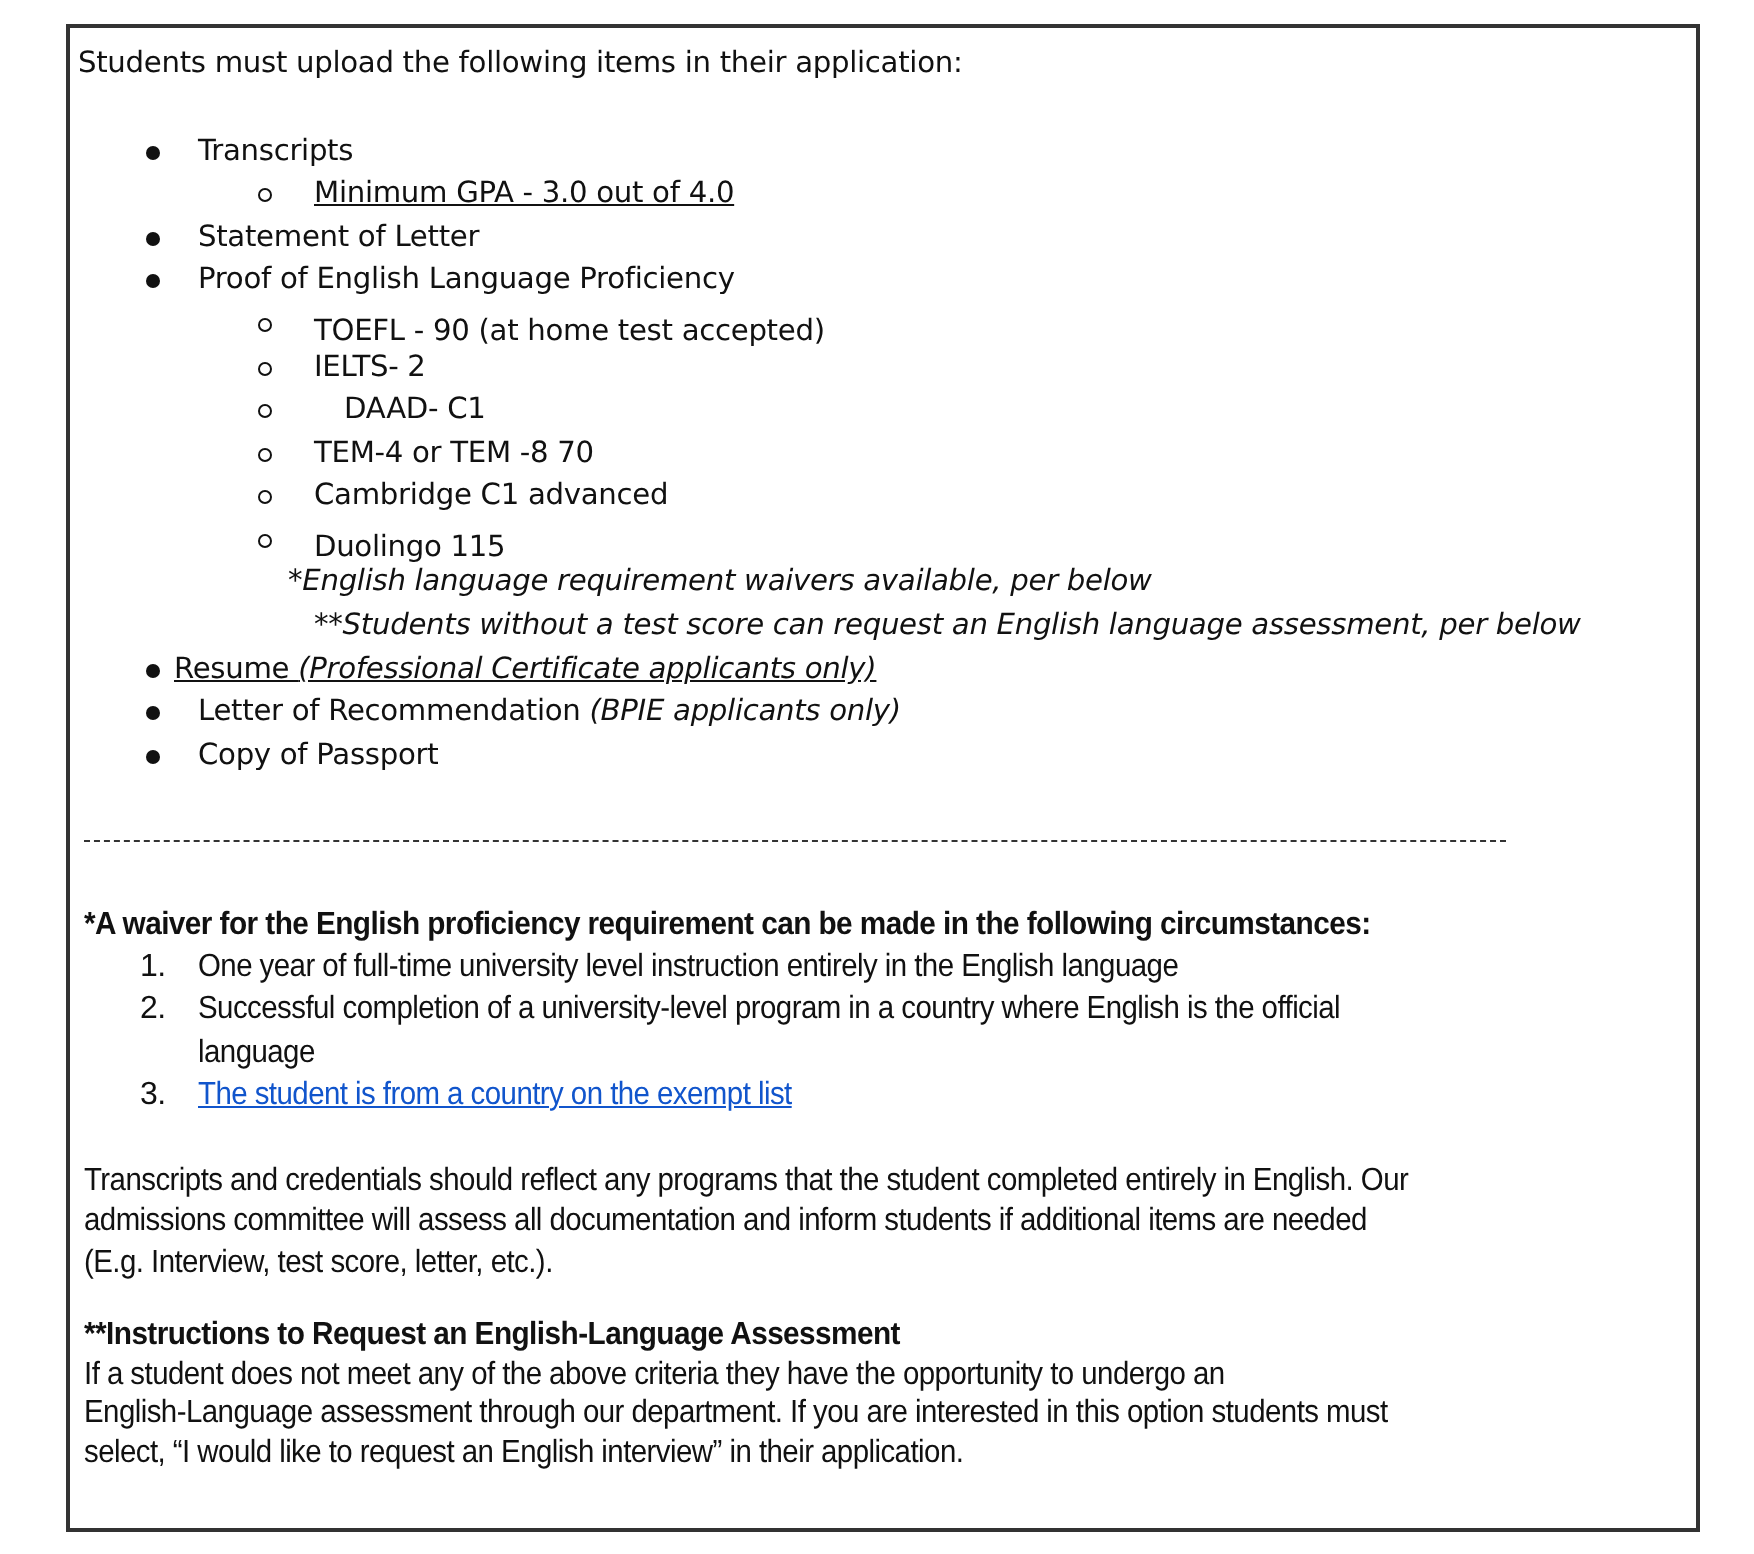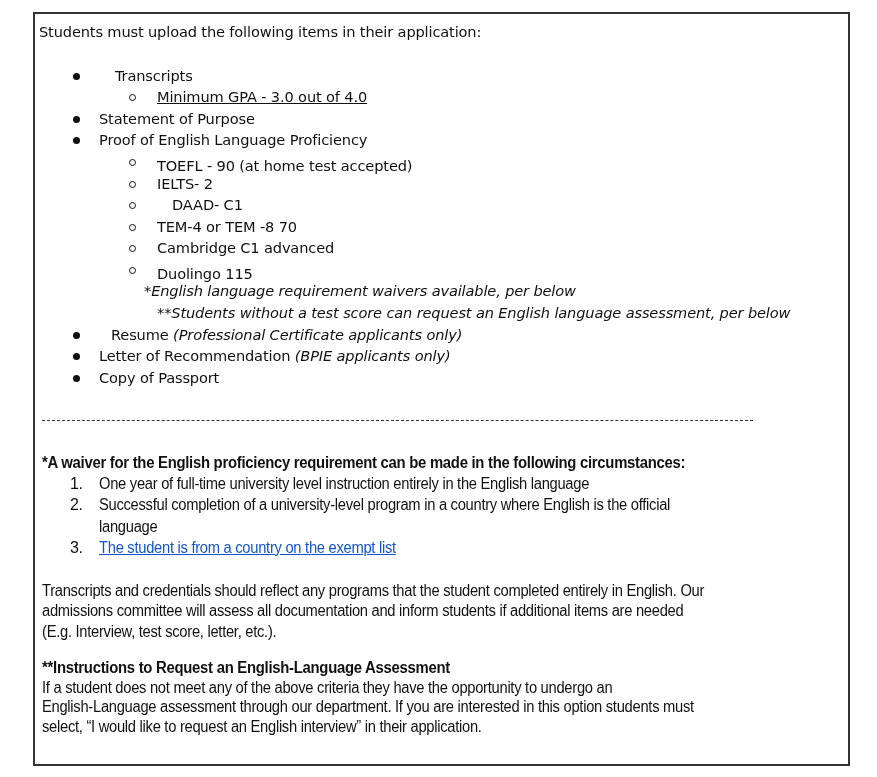--- a/index.html
+++ b/index.html
@@ -75,26 +75,26 @@
 </head>
 <body>
 
 <div class="frame"></div>
 
 <div class="line" style="left:39px; top:22px;">Students must upload the following items in their application:</div>
 
 <div>
 
   <span class="bullet-dot" style="left:73px; top:73px;"></span>
-  <div class="line" style="left:99px; top:66px;margin-left:16px;">Transcripts</div>
+  <div class="line" style="left:99px; top:66px;">Transcripts</div>
   <span class="bullet-ring" style="left:129px; top:94px;"></span>
   <div class="line" style="left:157px; top:87px;text-decoration:underline;">Minimum GPA - 3.0 out of 4.0</div>
 
   <span class="bullet-dot" style="left:73px; top:116px;"></span>
-  <div class="line" style="left:99px; top:109px;">Statement of Purpose</div>
+  <div class="line" style="left:99px; top:109px;">Statement of Letter</div>
 
   <span class="bullet-dot" style="left:73px; top:137px;"></span>
   <div class="line" style="left:99px; top:130px;text-align:right;">Proof of English Language Proficiency</div>
 
   <span class="bullet-ring" style="left:129px; top:159px;"></span>
   <div class="line" style="left:157px; top:156px;">TOEFL - 90 (at home test accepted)</div>
 
   <span class="bullet-ring" style="left:129px; top:181px;"></span>
   <div class="line" style="left:157px; top:174px;">IELTS- 2</div>
 
@@ -107,21 +107,21 @@
   <span class="bullet-ring" style="left:129px; top:245px;"></span>
   <div class="line" style="left:157px; top:238px;">Cambridge C1 advanced</div>
 
   <span class="bullet-ring" style="left:129px; top:267px;"></span>
   <div class="line" style="left:157px; top:264px;">Duolingo 115</div>
 
   <div class="line italic" style="left:144px; top:281px;">*English language requirement waivers available, per below</div>
   <div class="line italic" style="left:157px; top:303px;">**Students without a test score can request an English language assessment, per below</div>
 
   <span class="bullet-dot" style="left:73px; top:332px;"></span>
-  <div class="line" style="left:111px; top:325px;"><span>Resume </span><span class="italic">(Professional Certificate applicants only)</span></div>
+  <div class="line" style="left:87px; top:325px;text-decoration:underline;"><span>Resume </span><span class="italic">(Professional Certificate applicants only)</span></div>
 
   <span class="bullet-dot" style="left:73px; top:353px;"></span>
   <div class="line" style="left:99px; top:346px;"><span>Letter of Recommendation </span><span class="italic">(BPIE applicants only)</span></div>
 
   <span class="bullet-dot" style="left:73px; top:375px;"></span>
   <div class="line" style="left:99px; top:368px;">Copy of Passport</div>
 </div>
 
 <div class="dashes"></div>
 

